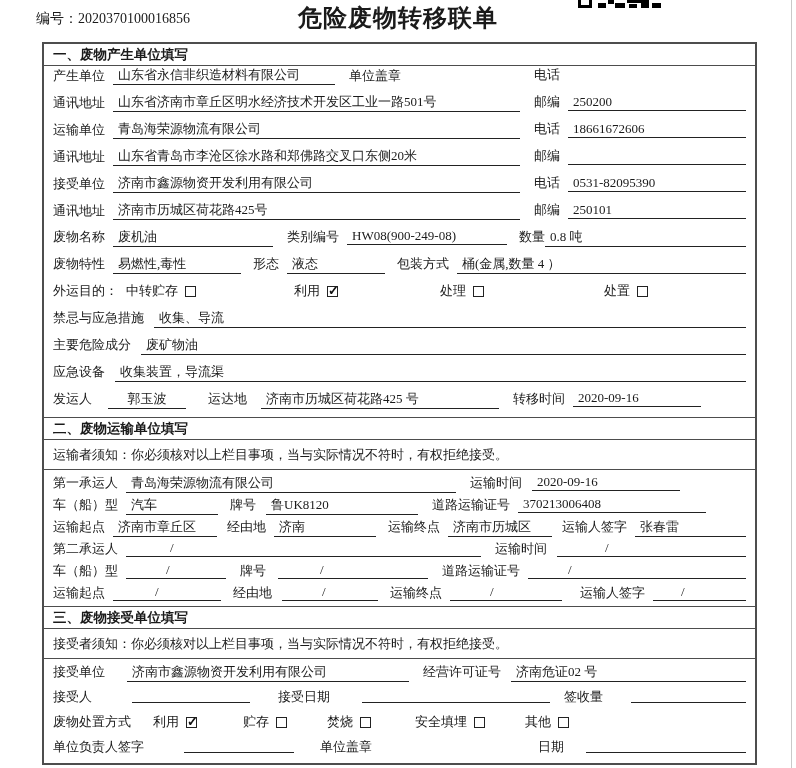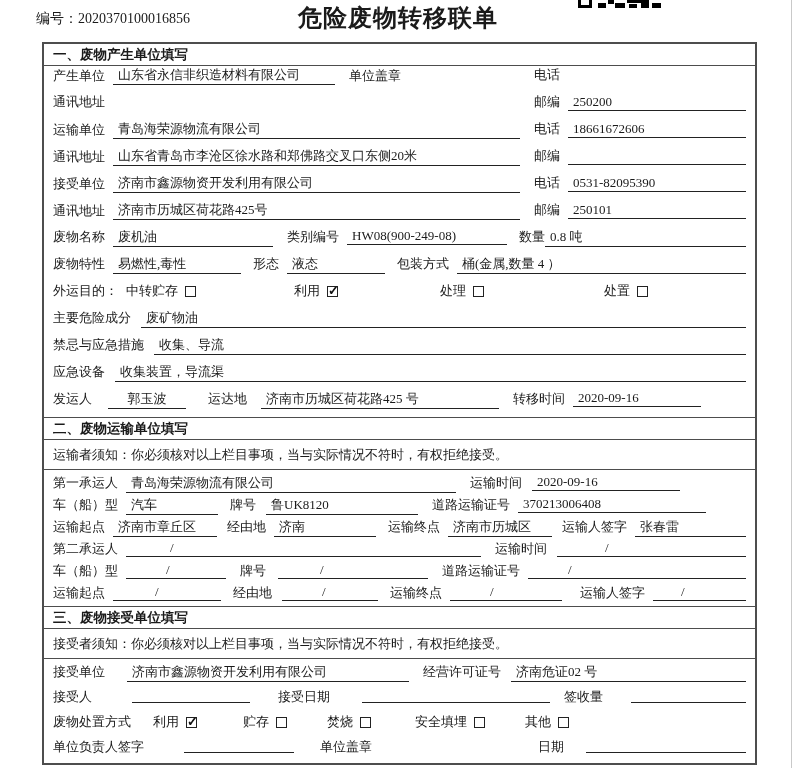--- a/index.html
+++ b/index.html
@@ -78,20 +78,21 @@
           <span class="lbl" style="margin-left:14px;">单位盖章</span>
         </div>
         <div class="rgt">
           <span class="lbl">电话</span>
         </div>
       </div>
 
       <div class="frow">
         <div class="lft">
           <span class="lbl">通讯地址</span>
+          <span class="u grow" style="margin-left:8px;margin-right:14px;">山东省济南市章丘区明水经济技术开发区工业一路501号</span>
         </div>
         <div class="rgt">
           <span class="lbl">邮编</span>
           <span class="u">250200</span>
         </div>
       </div>
 
       <div class="frow">
         <div class="lft">
           <span class="lbl">运输单位</span>
@@ -168,27 +169,27 @@
           <span class="lbl">处理</span>
             <span class="cbx"></span>
         </span>
         <span class="cb" style="margin-left:120px;" data-checked="false">
           <span class="lbl">处置</span>
             <span class="cbx"></span>
         </span>
       </div>
 
       <div class="frow">
+        <span class="lbl">禁忌与应急措施</span>
+        <span class="u grow" style="margin-left:10px;">收集、导流</span>
+      </div>
+
+      <div class="frow">
         <span class="lbl">主要危险成分</span>
         <span class="u grow" style="margin-left:10px;">废矿物油</span>
-      </div>
-
-      <div class="frow">
-        <span class="lbl">禁忌与应急措施</span>
-        <span class="u grow" style="margin-left:10px;">收集、导流</span>
       </div>
 
       <div class="frow">
         <span class="lbl">应急设备</span>
         <span class="u grow" style="margin-left:10px;">收集装置，导流渠</span>
       </div>
 
       <div class="frow">
         <span class="lbl">发运人</span>
         <span class="u" style="width:78px;margin-left:16px;text-align:center;">郭玉波</span>

